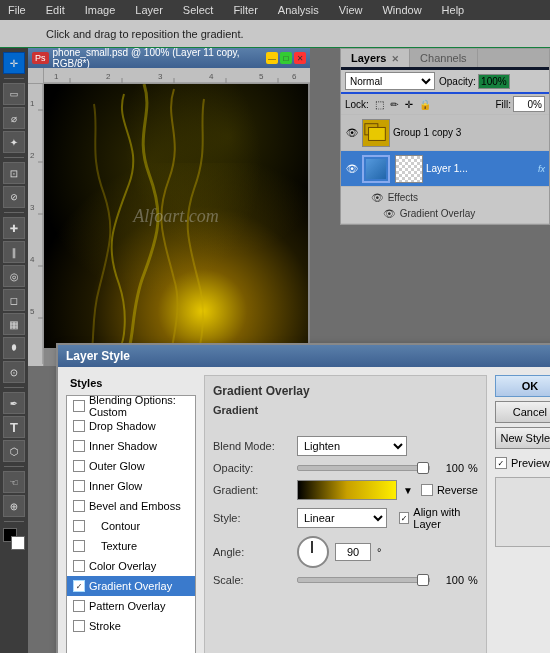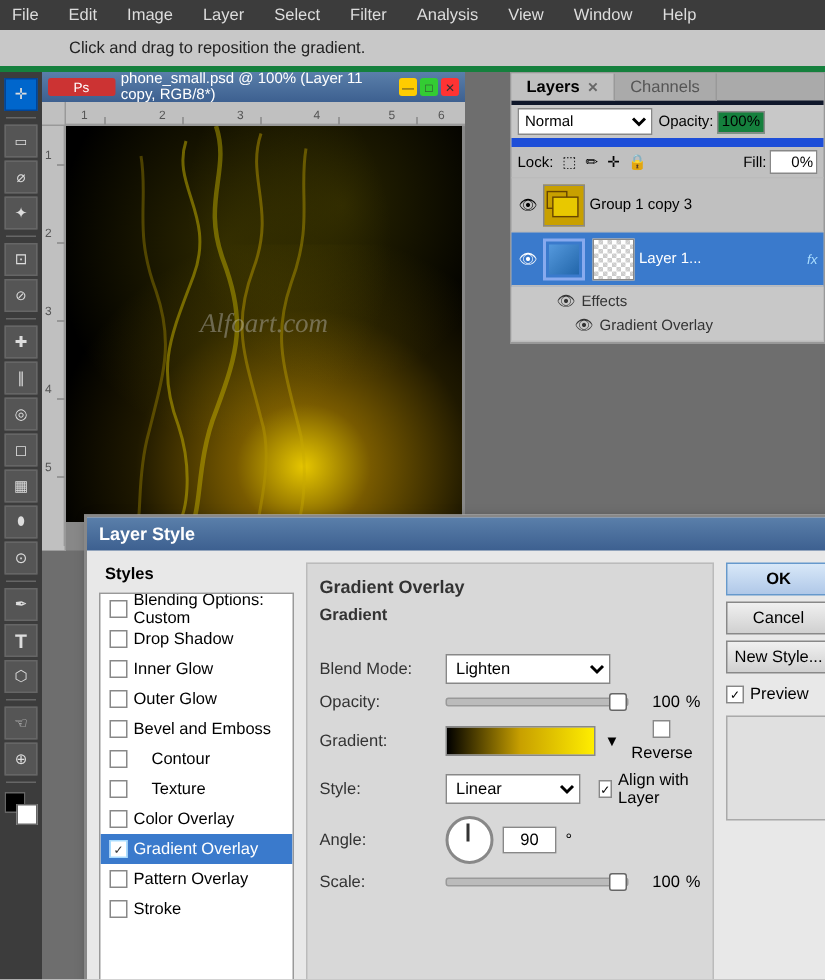--- a/index.html
+++ b/index.html
@@ -17,21 +17,21 @@
     }
     .menu-item { font-size: 11px; cursor: pointer; padding: 2px 4px; }
 
     
     .tool-options-bar {
       background: #c8c8c8;
       height: 28px;
       display: flex;
       align-items: center;
       padding: 0 6px;
-      border-bottom: 4px solid #15803d;
+      border-bottom: 1px solid #15803d;
       font-size: 11px;
       color: #222;
     }
 
     
     .main-layout {
       display: flex;
       height: calc(653px - 48px);
     }
 
@@ -85,21 +85,21 @@
       padding: 0 4px;
       color: white;
       font-size: 10px;
       gap: 4px;
     }
     .doc-titlebar .ps-icon {
       background: #cc3333;
       color: white;
       font-size: 9px;
       font-weight: normal;
-      padding: 1px 17px;
+      padding: 1px 3px;
       border-radius: 2px;
     }
     .doc-titlebar-title { flex: 1; font-size: 10px; }
     .doc-titlebar-btns { display: flex; gap: 2px; }
     .doc-titlebar-btn {
       width: 12px; height: 12px;
       border-radius: 2px;
       font-size: 8px;
       display: flex; align-items: center; justify-content: center;
       cursor: pointer; color: #333;
@@ -182,21 +182,21 @@
     }
     .panel-tab.inactive { background: #aaa; color: #555; font-weight: normal; }
     .panel-tab-x { margin-left: 2px; font-size: 9px; color: #666; }
 
     .layer-controls {
       display: flex;
       align-items: center;
       padding: 2px 4px;
       gap: 4px;
       background: #c8c8c8;
-      border-bottom: 6px solid #1d4ed8;
+      border-bottom: 2px solid #1d4ed8;
     }
     .blend-mode-select {
       width: 90px;
       height: 18px;
       font-size: 10px;
       background: white;
       border: 1px solid #888;
     }
     .opacity-control {
       display: flex;
@@ -403,21 +403,20 @@
       width: 100px;
       height: 20px;
       background: linear-gradient(to right, #000, #c8a000, #ffee00);
       border: 1px solid #888;
     }
     .reverse-checkbox-row {
       display: flex;
       align-items: center;
       gap: 4px;
       margin-left: 4px;
-      flex-direction: column;
     }
     .checkbox {
       width: 12px; height: 12px;
       border: 1px solid #888;
       background: white;
       display: flex; align-items: center; justify-content: center;
       font-size: 8px;
     }
     .angle-dial-container {
       display: flex;
@@ -717,25 +716,29 @@
               <div class="style-item">
                 <div class="style-checkbox"></div>
                 <span style="font-weight: normal;">Blending Options: Custom</span>
               </div>
               <div class="style-item">
                 <div class="style-checkbox"></div>
                 <span>Drop Shadow</span>
               </div>
               <div class="style-item">
                 <div class="style-checkbox"></div>
+                <span>Inner Shadow</span>
+              </div>
+              <div class="style-item">
+                <div class="style-checkbox"></div>
+                <span>Outer Glow</span>
+              </div>
+              <div class="style-item">
+                <div class="style-checkbox"></div>
                 <span>Inner Glow</span>
-              </div>
-              <div class="style-item">
-                <div class="style-checkbox"></div>
-                <span>Outer Glow</span>
               </div>
               <div class="style-item">
                 <div class="style-checkbox"></div>
                 <span>Bevel and Emboss</span>
               </div>
               <div class="style-item">
                 <div class="style-checkbox"></div>
                 <span style="padding-left: 12px; text-align: right;">Contour</span>
               </div>
               <div class="style-item">

